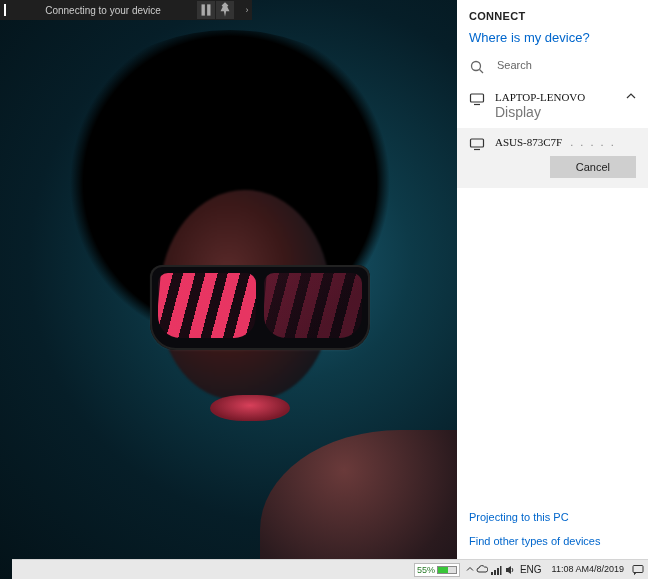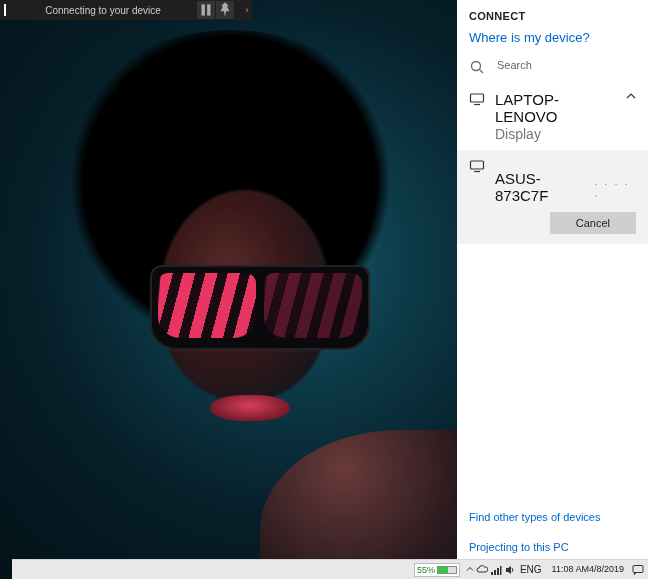--- a/index.html
+++ b/index.html
@@ -99,22 +99,22 @@
   }
   .icon { display:inline-flex; width:16px; height:16px; align-items:center; justify-content:center; }
   .icon svg { width:16px; height:16px; }
 
   .device {
     display:flex; align-items:flex-start;
     padding:8px 12px; gap:10px;
     position:relative;
   }
   .device .info { flex:1; min-width:0; }
-  .device .name-row { display:flex; align-items:center; gap:4px;margin-top:12px; }
-  .device .name { font-size:15px; color:#111; }
+  .device .name-row { display:flex; align-items:center; gap:4px; }
+  .device .name { font-size:11px; color:#111;font-family:Liberation Serif, serif; }
   .device .sub  { font-size:14px; color:#777; margin-top:1px; }
   .device .caret { font-size:10px; color:#444; }
   .device.connecting { background:#f2f2f2; padding-bottom:10px; }
   .dots { color:#888; font-size:11px; letter-spacing:2px; margin-left:4px;}
   .cancel-row { display:flex; justify-content:flex-end; margin-top:8px; }
   .btn-cancel {
     background:#cfcfcf; border:none;
     font-size:11px; color:#222;
     padding:5px 26px; cursor:pointer;
   }
@@ -222,22 +222,22 @@
         <span class="dots">. . . . .</span>
       </div>
       <div class="cancel-row">
         <button class="btn-cancel">Cancel</button>
       </div>
     </div>
   </div>
 
 
   <div class="panel-spacer"></div>
+  <div class="panel-bottom-link">Projecting to this PC</div>
   <div class="panel-bottom-link" style="padding-bottom:12px">Find other types of devices</div>
-  <div class="panel-bottom-link">Projecting to this PC</div>
 </div>
 
 <div class="taskbar">
   <div class="battery">
     <span class="pct">55%</span>
     <span class="fill"></span>
   </div>
   <div class="tray">
     <span class="tray-caret">
       <svg width="8" height="8" viewBox="0 0 8 8">

